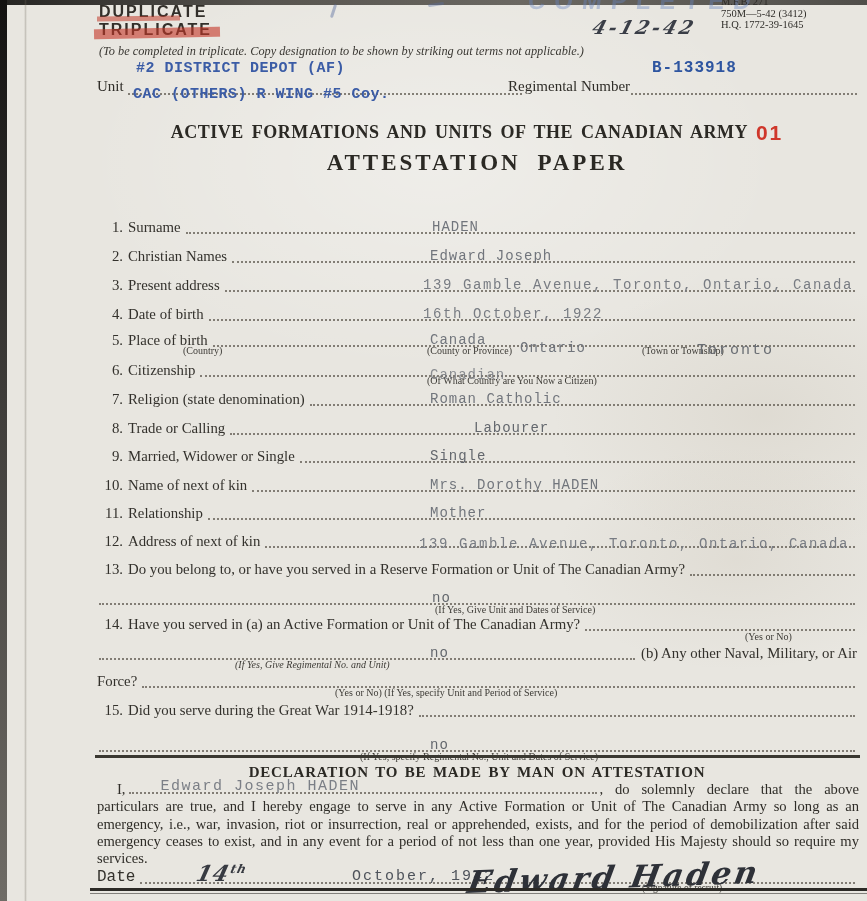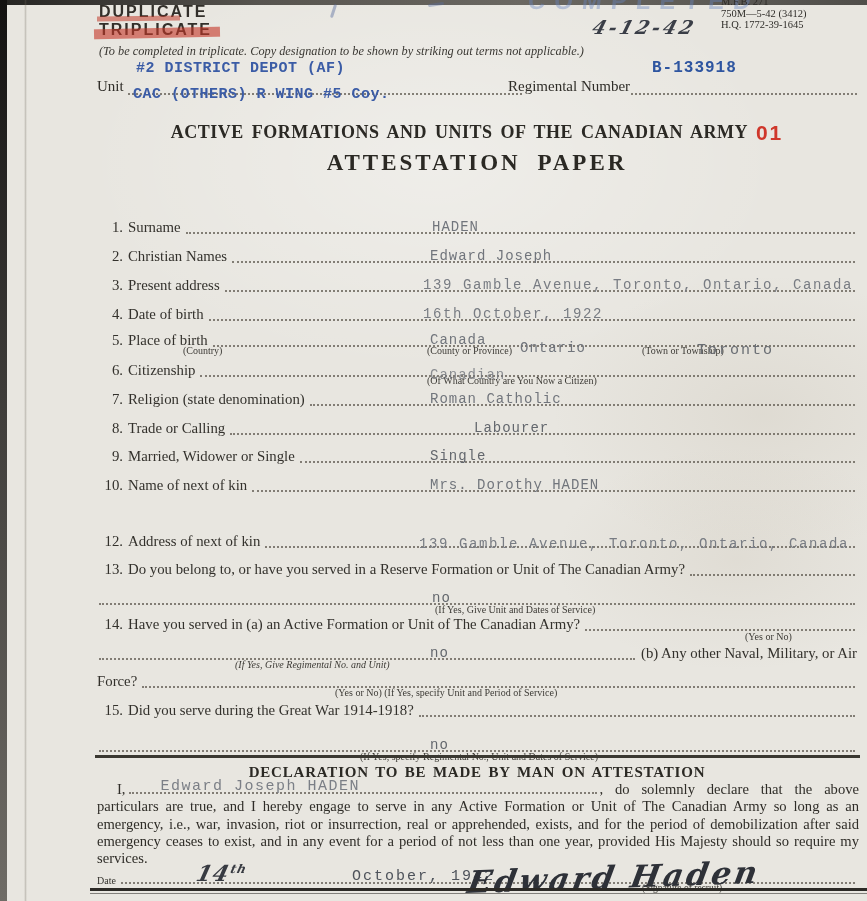--- a/index.html
+++ b/index.html
@@ -175,20 +175,26 @@
     <span class="lbl">Married, Widower or Single</span>
     <div class="lead"></div>
     <span class="tv" style="left:333px;color:#63676d;">Single</span>
   </div>
   <div class="row" style="top:474px;">
     <span class="num">10.</span>
     <span class="lbl">Name of next of kin</span>
     <div class="lead"></div>
     <span class="tv" style="left:333px;">Mrs. Dorothy HADEN</span>
   </div>
+  <div class="row" style="top:502px;">
+    <span class="num">11.</span>
+    <span class="lbl">Relationship</span>
+    <div class="lead"></div>
+    <span class="tv" style="left:333px;">Mother</span>
+  </div>
   <div class="row" style="top:530px;">
     <span class="num">12.</span>
     <span class="lbl">Address of next of kin</span>
     <div class="lead"></div>
     <span class="tv tv-wide" style="left:322px;bottom:-2px;">139 Gamble Avenue, Toronto, Ontario, Canada</span>
   </div>
 
   <div class="row" style="top:558px;">
     <span class="num">13.</span>
     <span class="lbl">Do you belong to, or have you served in a Reserve Formation or Unit of The Canadian Army?</span>
@@ -229,21 +235,21 @@
     <span class="sub" style="left:263px;top:17px;">(If Yes, specify Regimental No., Unit and Dates of Service)</span>
   </div>
 
   <div class="decl-rule"></div>
   <div class="decl-head">DECLARATION TO BE MADE BY MAN ON ATTESTATION</div>
   <div class="decl-para">
     <span>I,</span><span class="name-fill"><span class="name-typed">Edward Joseph HADEN</span></span><span>, do solemnly declare that the above particulars are true, and I hereby engage to serve in any Active Formation or Unit of The Canadian Army so long as an emergency, i.e., war, invasion, riot or insurrection, real or apprehended, exists, and for the period of demobilization after said emergency ceases to exist, and in any event for a period of not less than one year, provided His Majesty should so require my services.</span>
   </div>
 
   <div class="date-row">
-    <span class="lbl" style="font-size:10px;">Date</span>
+    <span class="lbl" style="font-size:16px;font-family:Liberation Mono, monospace;">Date</span>
     <div class="lead"></div>
     <span class="hw"><span>14</span><sup>th</sup></span>
     <span class="typed-date">October, 1942</span>
     <span class="sig">Edward Haden</span>
     <span class="sig-sub">(Signature of recruit)</span>
   </div>
 
   <div class="bot-rule"></div>
   <div class="bot-rule2"></div>
 </div>

